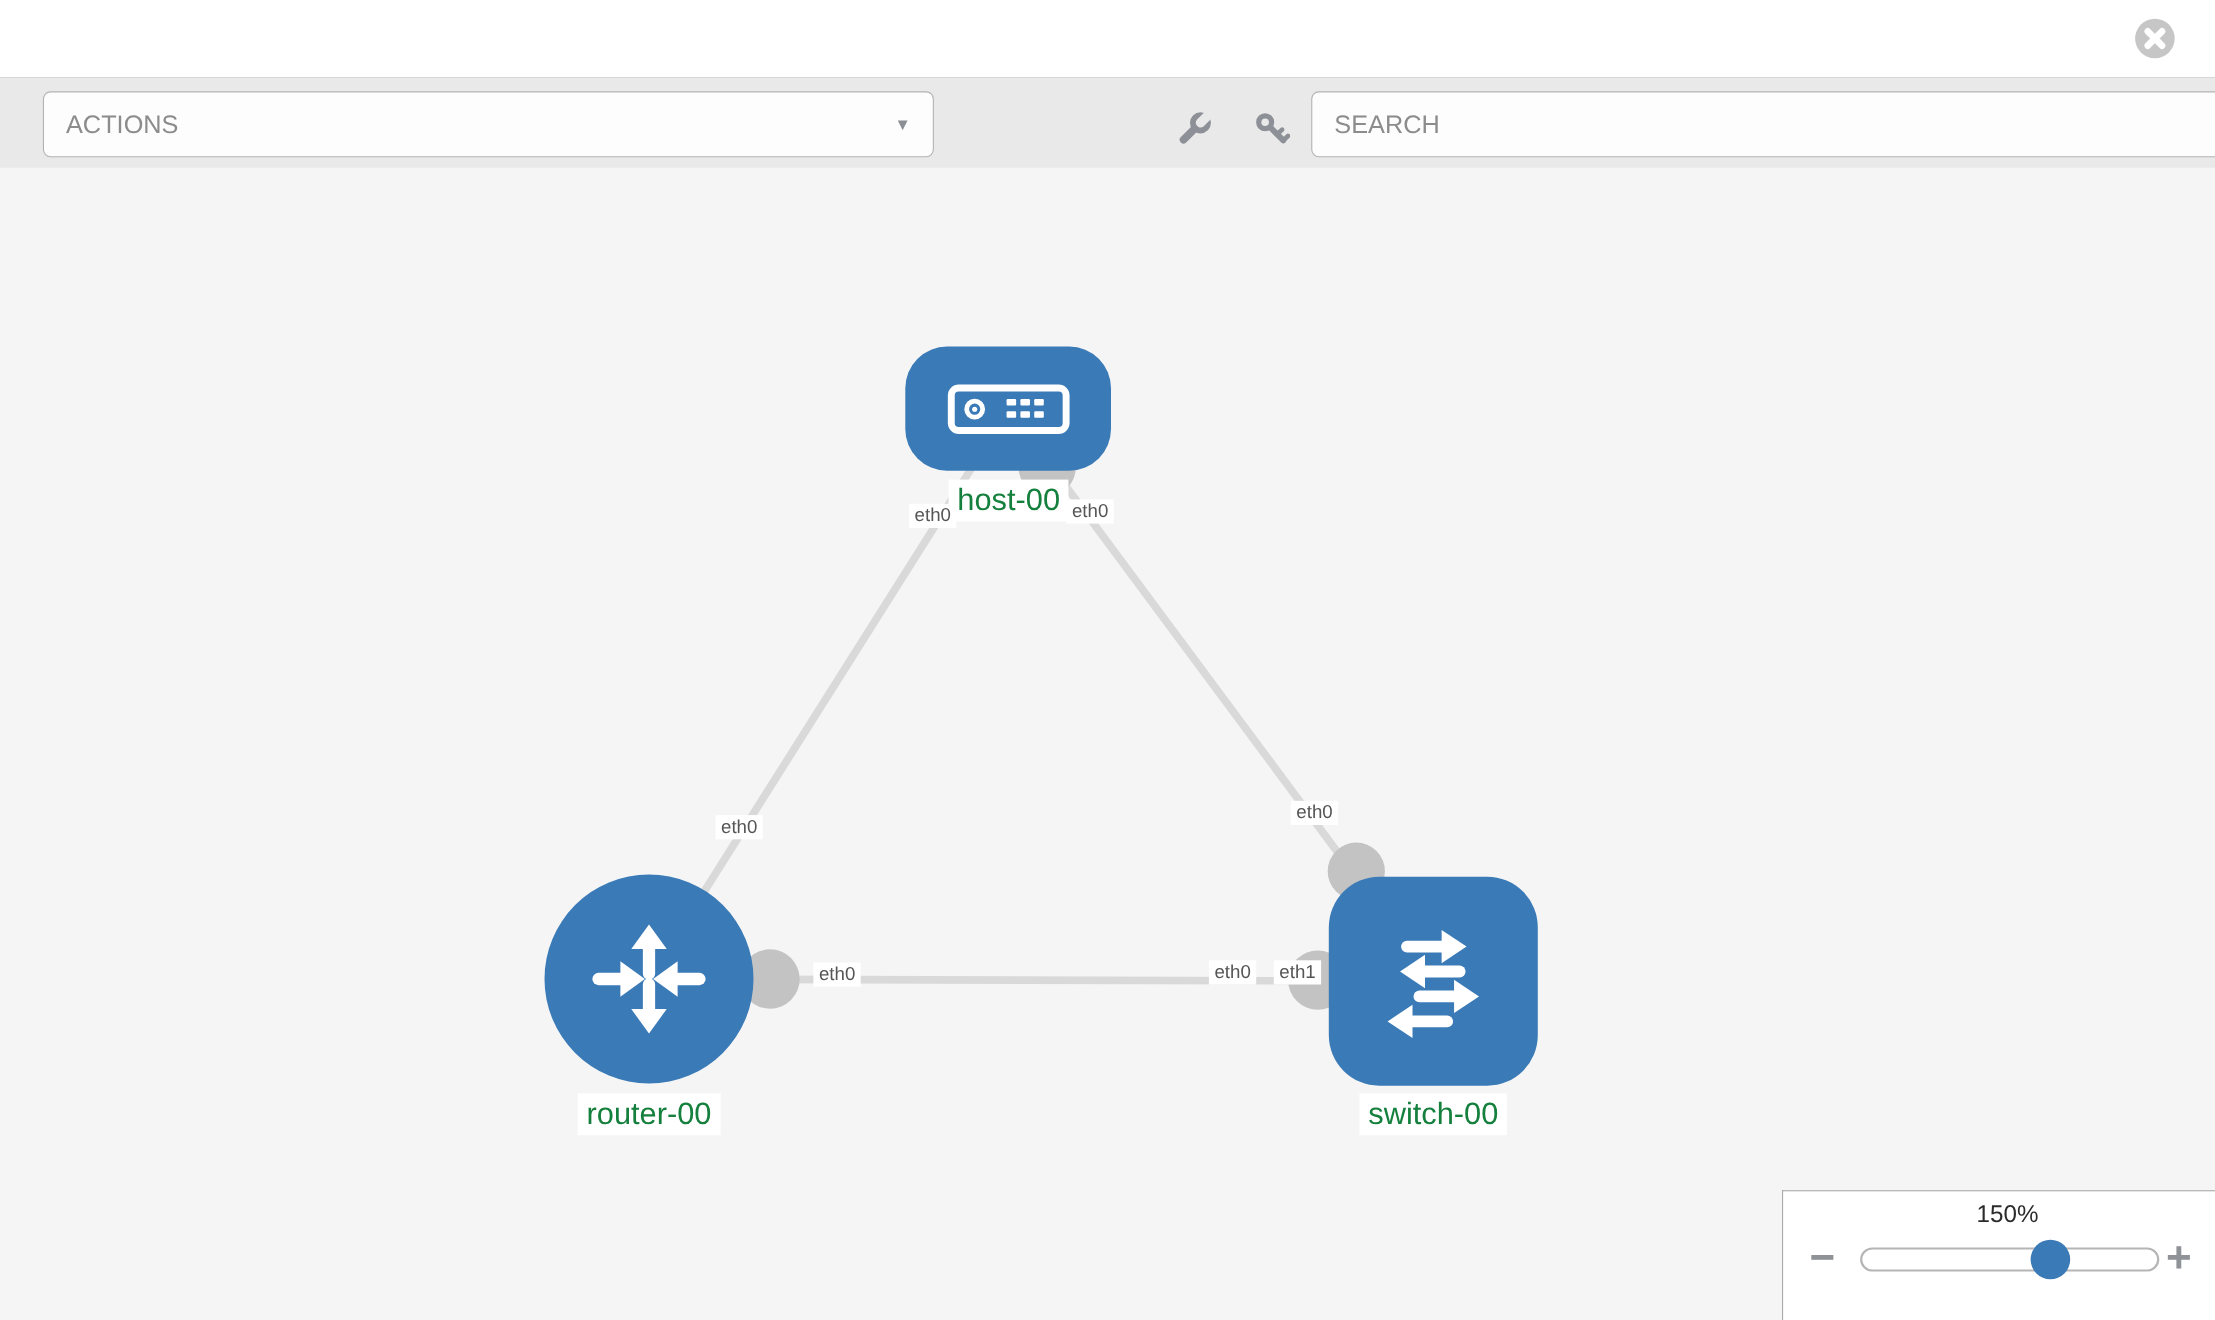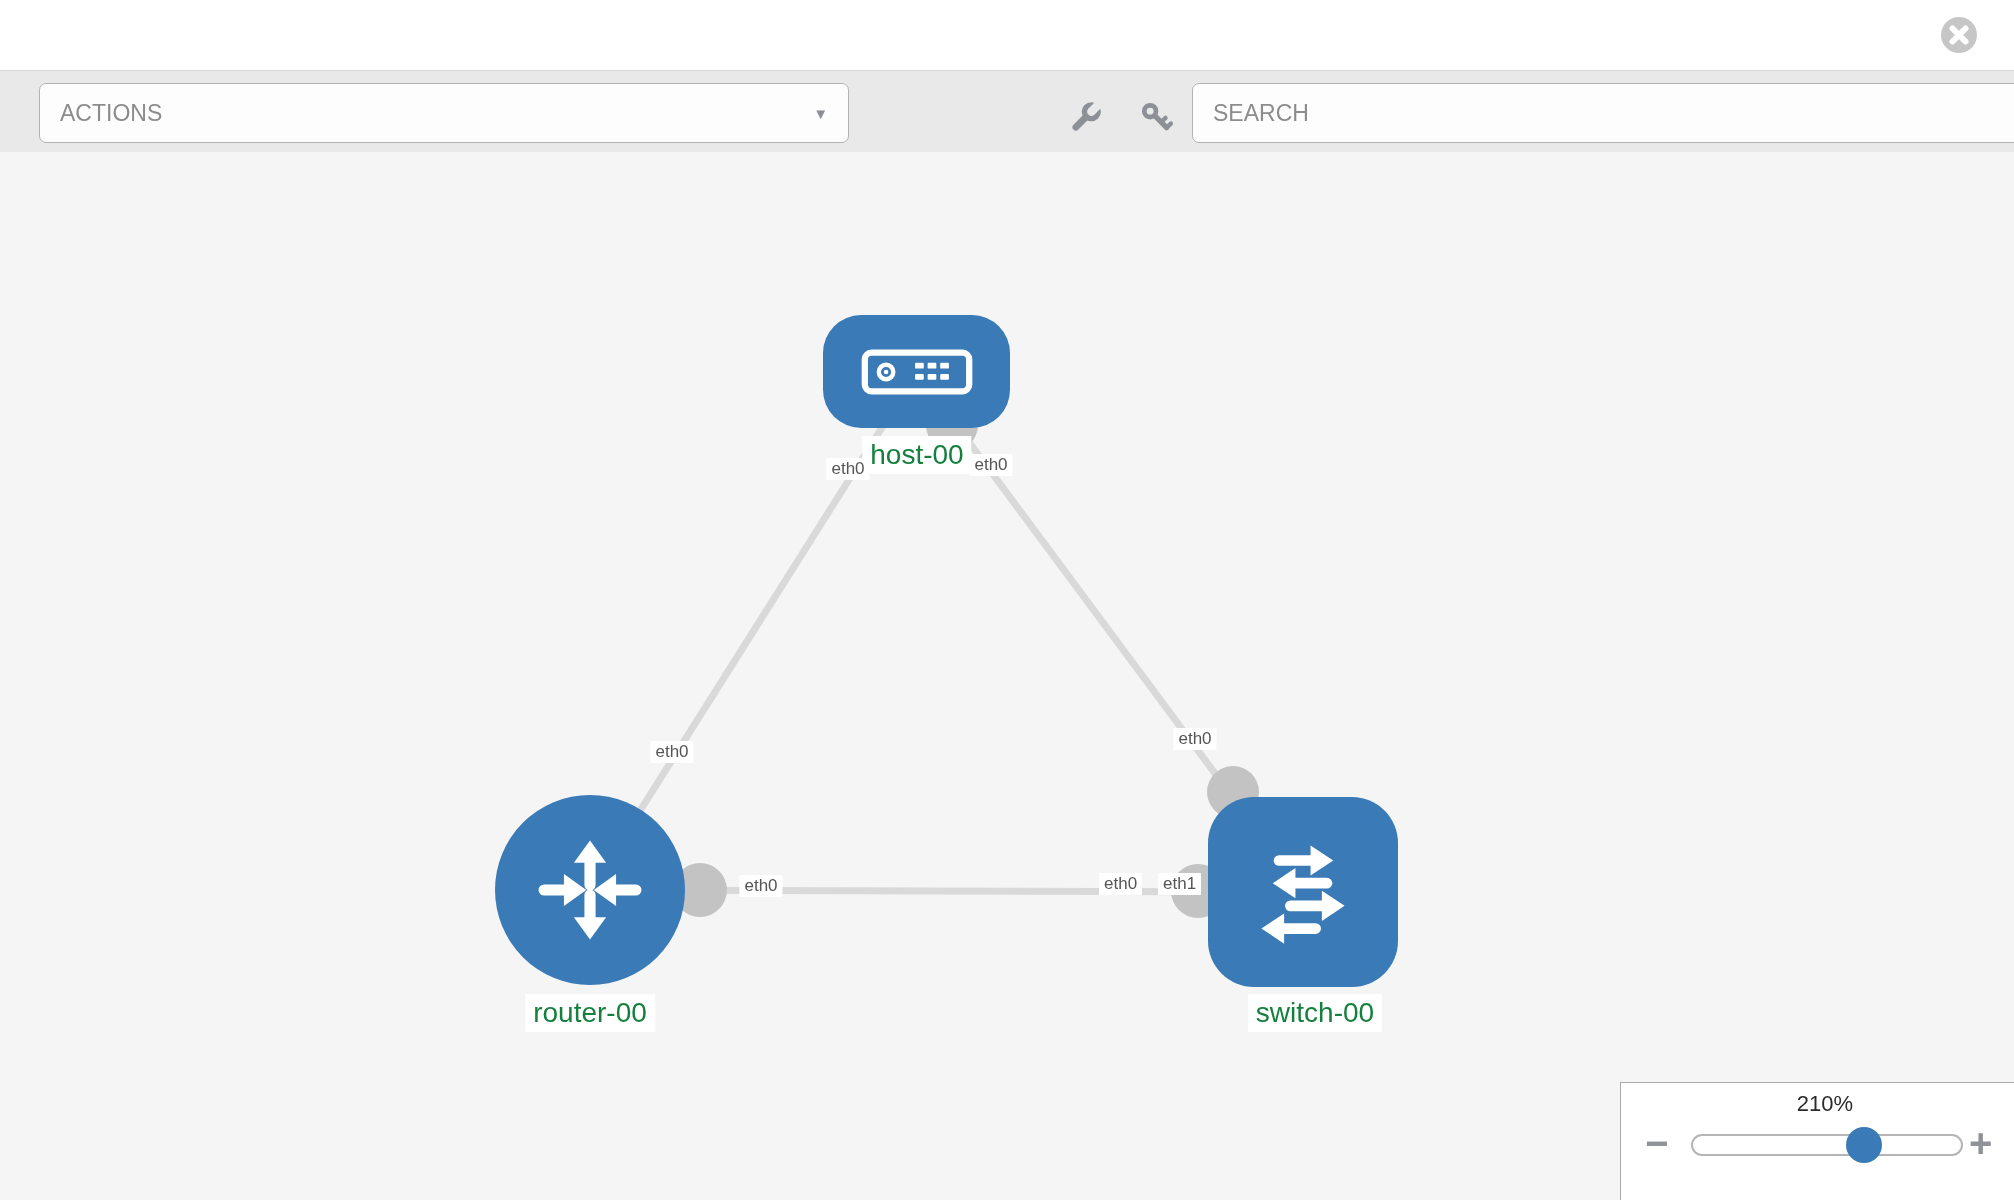--- a/index.html
+++ b/index.html
@@ -136,31 +136,31 @@
       </g>
       <polygon points="74,25 56,13 56,37" fill="#ffffff"></polygon>
       <polygon points="26,43 44,31 44,55" fill="#ffffff"></polygon>
       <polygon points="83,61 65,49 65,73" fill="#ffffff"></polygon>
       <polygon points="17,79 35,67 35,91" fill="#ffffff"></polygon>
     </svg>
   </div>
 
   <div class="node-label" style="left:917px;top:303px;">host-00</div>
   <div class="node-label" style="left:590px;top:861px;">router-00</div>
-  <div class="node-label" style="left:1303px;top:861px;margin-left:12px;">switch-00</div>
+  <div class="node-label" style="left:1303px;top:861px;">switch-00</div>
 
   <div class="chip" style="left:848px;top:317px;">eth0</div>
   <div class="chip" style="left:672px;top:600px;">eth0</div>
   <div class="chip" style="left:991px;top:313px;">eth0</div>
   <div class="chip" style="left:1195px;top:587px;">eth0</div>
   <div class="chip" style="left:761px;top:734px;">eth0</div>
 
   <div class="chip chip-edge" style="left:1099px;top:732px;">eth0</div>
   <div class="chip chip-edge z4" style="left:1121px;top:732px;margin-left:37px;">eth1</div>
 </div>
 
 <div class="zoom-panel">
-  <div class="zoom-level">210%</div>
+  <div class="zoom-level">150%</div>
   <div class="zoom-minus">−</div>
   <div class="slider-track"></div>
   <div class="slider-handle"></div>
   <div class="zoom-plus">+</div>
 </div>
 
 </body></html>

